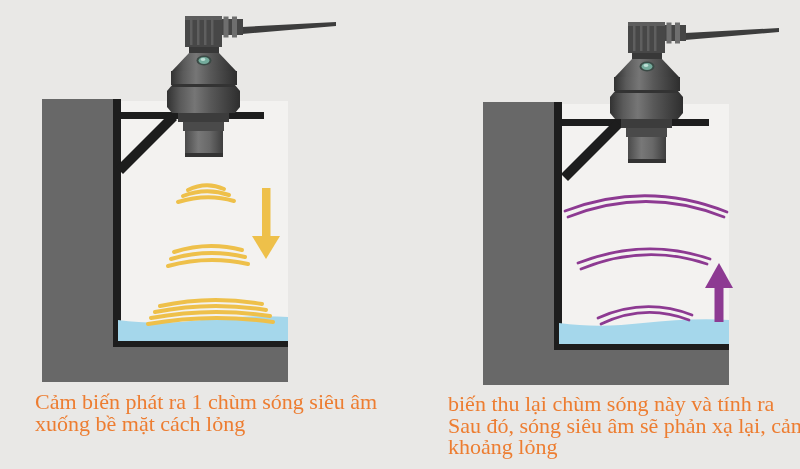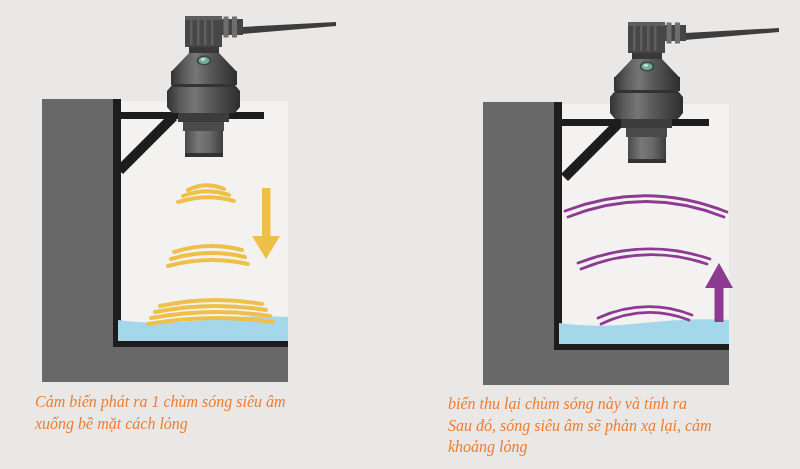--- a/index.html
+++ b/index.html
@@ -5,22 +5,21 @@
   html,body{margin:0;padding:0;background:#e9e8e6;}
   .stage{
     position:relative;width:800px;height:469px;overflow:hidden;
     background:var(--page-bg,#e9e8e6);
     font-family:"Liberation Serif",serif;
   }
   .stage svg{position:absolute;left:0;top:0;display:block;}
   .caption{
     position:absolute;
     color:var(--caption-orange,#ed7d31);
-    font-style:italic;
-    font-size:16px;
+    font-size:22px;
     line-height:21.5px;
     font-family:"Liberation Serif",serif;
     white-space:nowrap;
   }
   #cap-left{left:35px;top:391px;}
   #cap-right{left:448px;top:393px;}
   .wall{fill:var(--wall-gray,#686868);}
   .blk{fill:var(--outline-black,#1d1d1d);}
   .water{fill:var(--water-blue,#a5d7eb);}
   .interior{fill:var(--tank-interior,#f4f3f1);}

